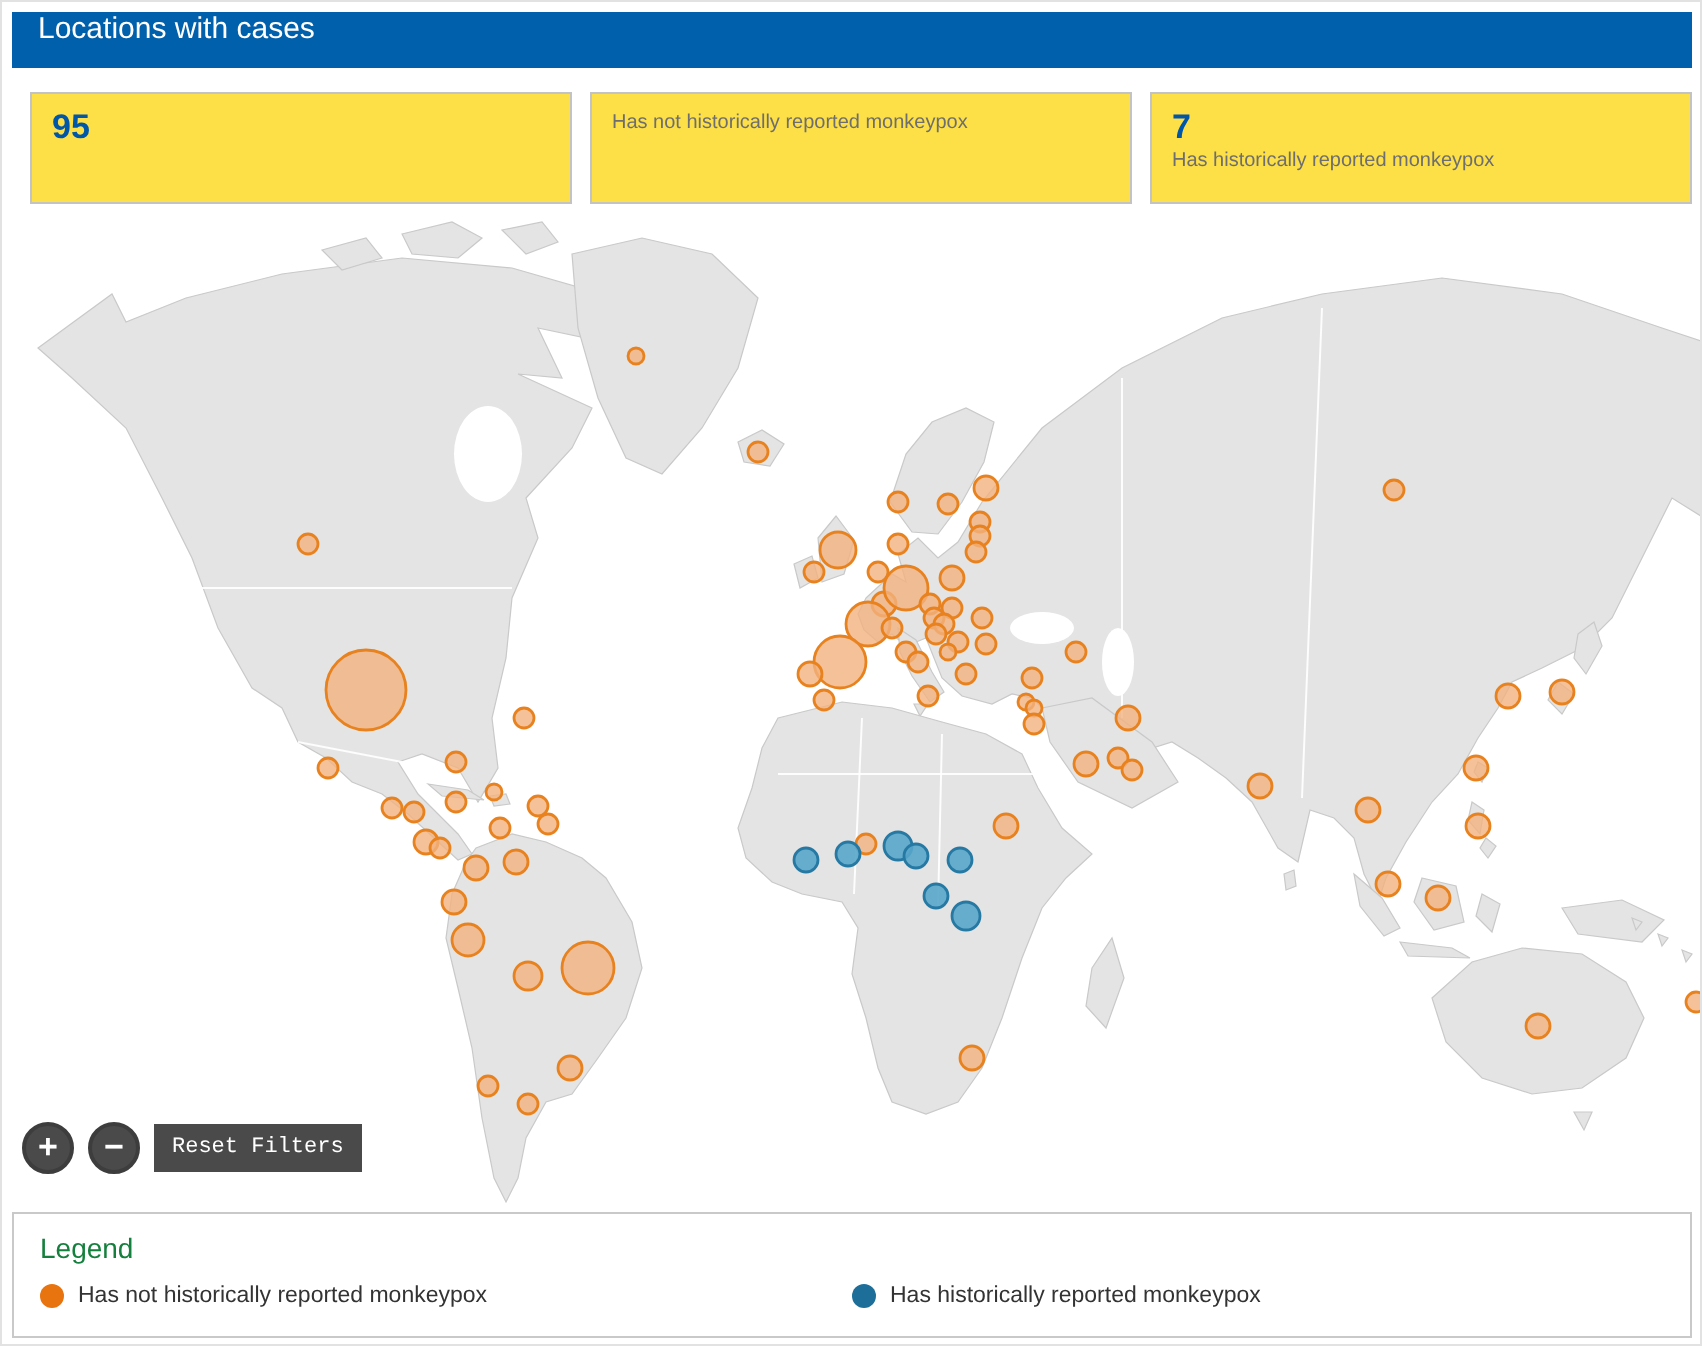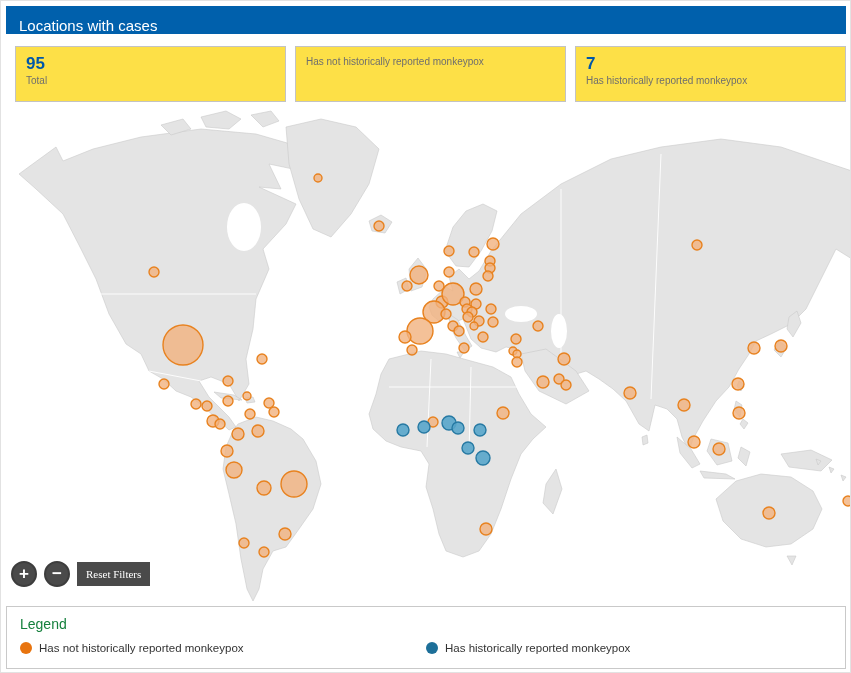--- a/index.html
+++ b/index.html
@@ -2,41 +2,41 @@
 <html><head>
 <meta charset="utf-8">
 <style>
   * { margin:0; padding:0; box-sizing:border-box; }
   html,body { background:#fff; }
   body { font-family:"Liberation Sans", sans-serif; width:851px; height:673px; position:relative; }
   .page { position:absolute; inset:0; width:851px; height:673px; background:#fff; border:1px solid #e2e2e2; overflow:hidden; }
 
   
   .titlebar { position:absolute; left:5px; top:5px; width:840px; height:28px; background:#0060ac; color:#fff;
-              display:flex; align-items:flex-end; padding-left:13px; font-size:15px; }
+              display:flex; align-items:flex-start; padding-left:13px; font-size:15px; }
 
   
   .stats { position:absolute; left:14px; top:45px; width:831px; display:flex; gap:9px; }
   .stat-card { flex:1; height:56px; background:#fde047; border:1px solid #c3c3c3; padding:7px 10px; cursor:pointer; }
   .stat-value { color:#0057a9; font-size:17px; font-weight:bold; line-height:19px; }
   .stat-label { color:#6e6e6e; font-size:10px; margin-top:2px; }
 
   
   .map-wrap { position:absolute; left:0; top:108px; width:851px; height:497px; background:#fff; }
   .map-wrap svg { display:block; width:851px; height:497px; }
   .land { fill:#e4e4e4; stroke:#c9c9c9; stroke-width:0.6; }
   .sea  { fill:#ffffff; stroke:none; }
   .innerborder { stroke:#ffffff; stroke-width:1; fill:none; opacity:0.9; }
 
   
   .map-controls { position:absolute; left:10px; top:452px; display:flex; align-items:center; }
   .zoom-btn { width:26px; height:26px; border-radius:50%; background:#4a4a4a; color:#fff; border:2px solid #3d3d3d;
               font-size:17px; line-height:22px; text-align:center; margin-right:7px; cursor:pointer; font-weight:bold; }
   .reset-btn { height:24px; background:#4a4a4a; color:#fff; border:none; font-size:11px; padding:0 9px;
-               font-family:Liberation Serif, serif; cursor:pointer; }
+               font-family:Liberation Mono, monospace; cursor:pointer; }
 
   
   .legend-box { position:absolute; left:5px; top:605px; width:840px; height:63px; background:#fff; border:1px solid #c9c9c9;
                 padding:9px 13px; }
   .legend-title { font-size:14px; color:#15803d; }
   .legend-items { display:flex; margin-top:10px; }
   .legend-item { display:flex; align-items:center; width:50%; }
   .legend-dot { width:12px; height:12px; border-radius:50%; margin-right:7px; flex:0 0 auto; }
   .legend-label { font-size:11.5px; color:#333; }
 </style>
@@ -45,21 +45,20 @@
 
 <div class="page">
 
   <div class="titlebar">
     <span>Locations with cases</span>
   </div>
 
   <div class="stats">
     <div class="stat-card">
       <div class="stat-value">95</div>
-      <div class="stat-label">Total</div>
     </div>
     <div class="stat-card">
       <div class="stat-label">Has not historically reported monkeypox</div>
     </div>
     <div class="stat-card">
       <div class="stat-value">7</div>
       <div class="stat-label">Has historically reported monkeypox</div>
     </div>
   </div>
 

